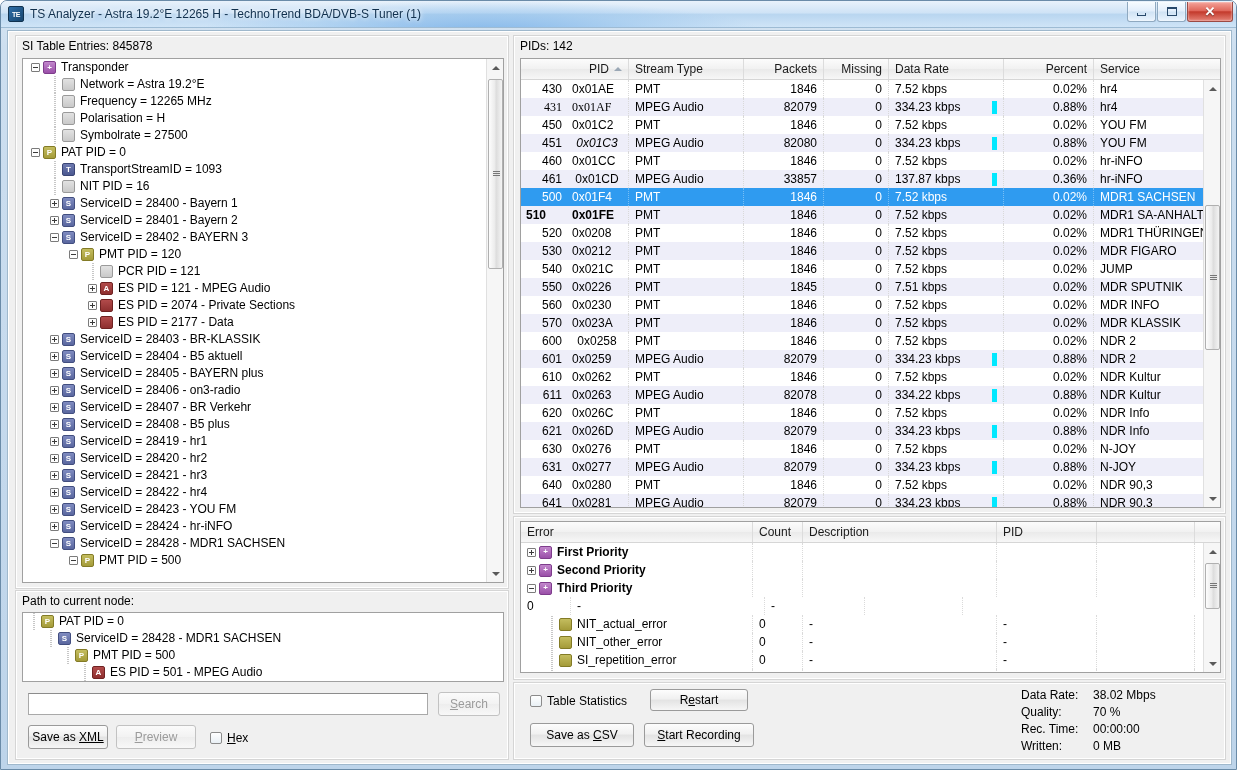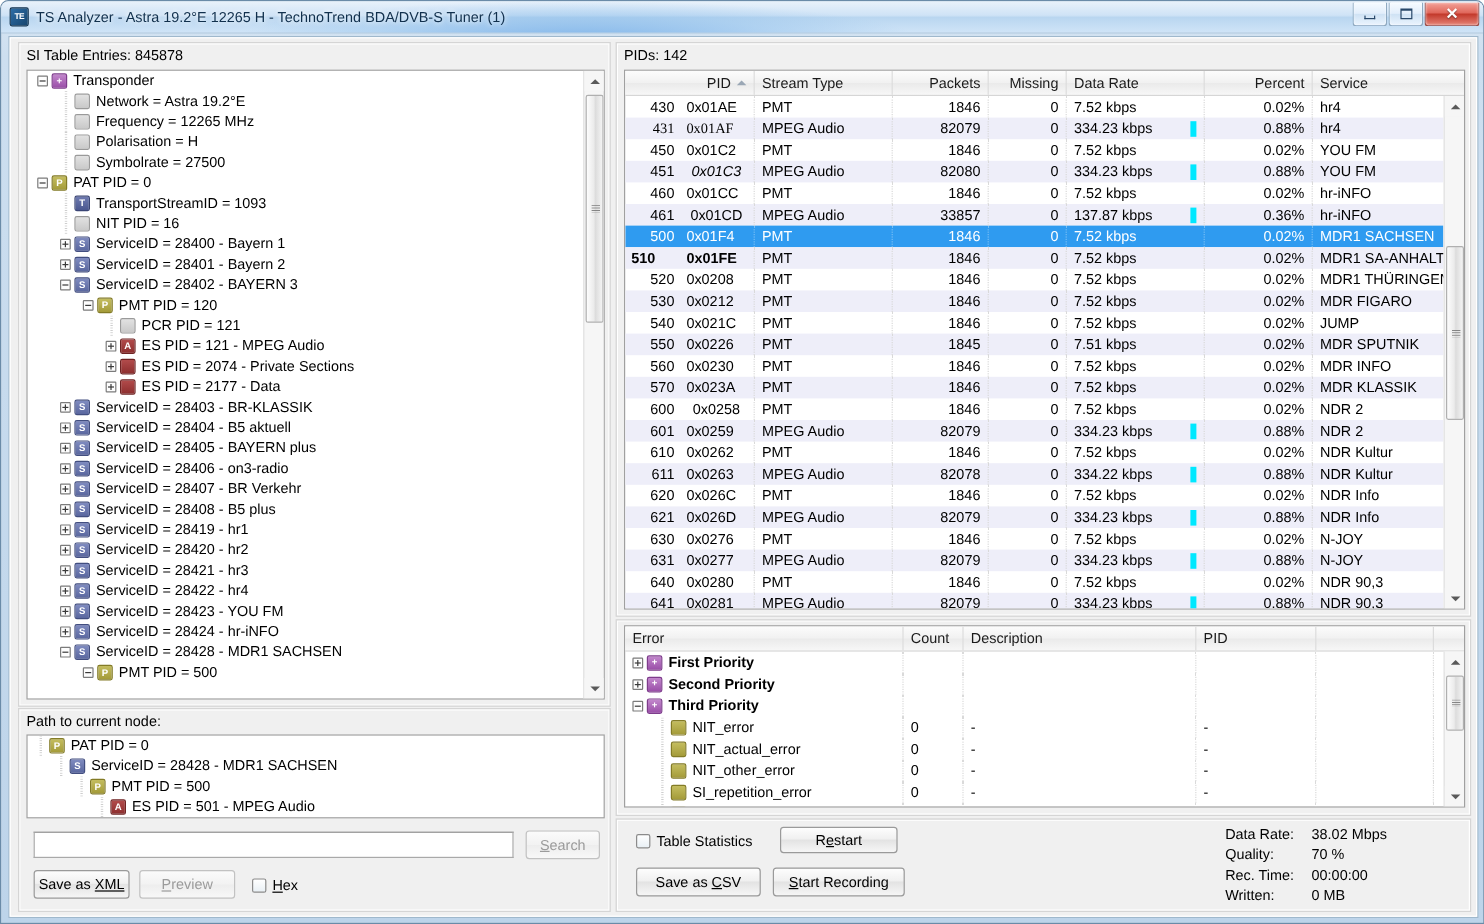--- a/index.html
+++ b/index.html
@@ -910,26 +910,20 @@
                 <div class="expander"></div>
                 <span class="nicon purple">+</span>
                 <span style="font-weight: bold;">Third Priority</span>
               </div>
               <div class="ec" style="width: 50px; flex: 0 0 auto;"></div>
               <div class="ec" style="width: 194px; flex: 0 0 auto;"></div>
               <div class="ec" style="width: 100px; flex: 0 0 auto;"></div>
               <div class="ec" style="width: 98px; flex: 0 0 auto;"></div>
             </div>
             <div class="erow">
-              <div class="ec" style="width: 232px; flex: 0 0 auto; display: flex; align-items: center; padding: 0px;">
-                <div style="width: 26px; flex: 0 0 auto; height: 18px;"></div>
-                <div class="dots"></div>
-                <span class="nicon olive"></span>
-                <span>NIT_error</span>
-              </div>
               <div class="ec" style="width: 50px; flex: 0 0 auto;">0</div>
               <div class="ec" style="width: 194px; flex: 0 0 auto;">-</div>
               <div class="ec" style="width: 100px; flex: 0 0 auto;">-</div>
               <div class="ec" style="width: 98px; flex: 0 0 auto;"></div>
             </div>
             <div class="erow">
               <div class="ec" style="width: 232px; flex: 0 0 auto; display: flex; align-items: center; padding: 0px;">
                 <div style="width: 26px; flex: 0 0 auto; height: 18px;"></div>
                 <div class="dots"></div>
                 <span class="nicon olive"></span>

